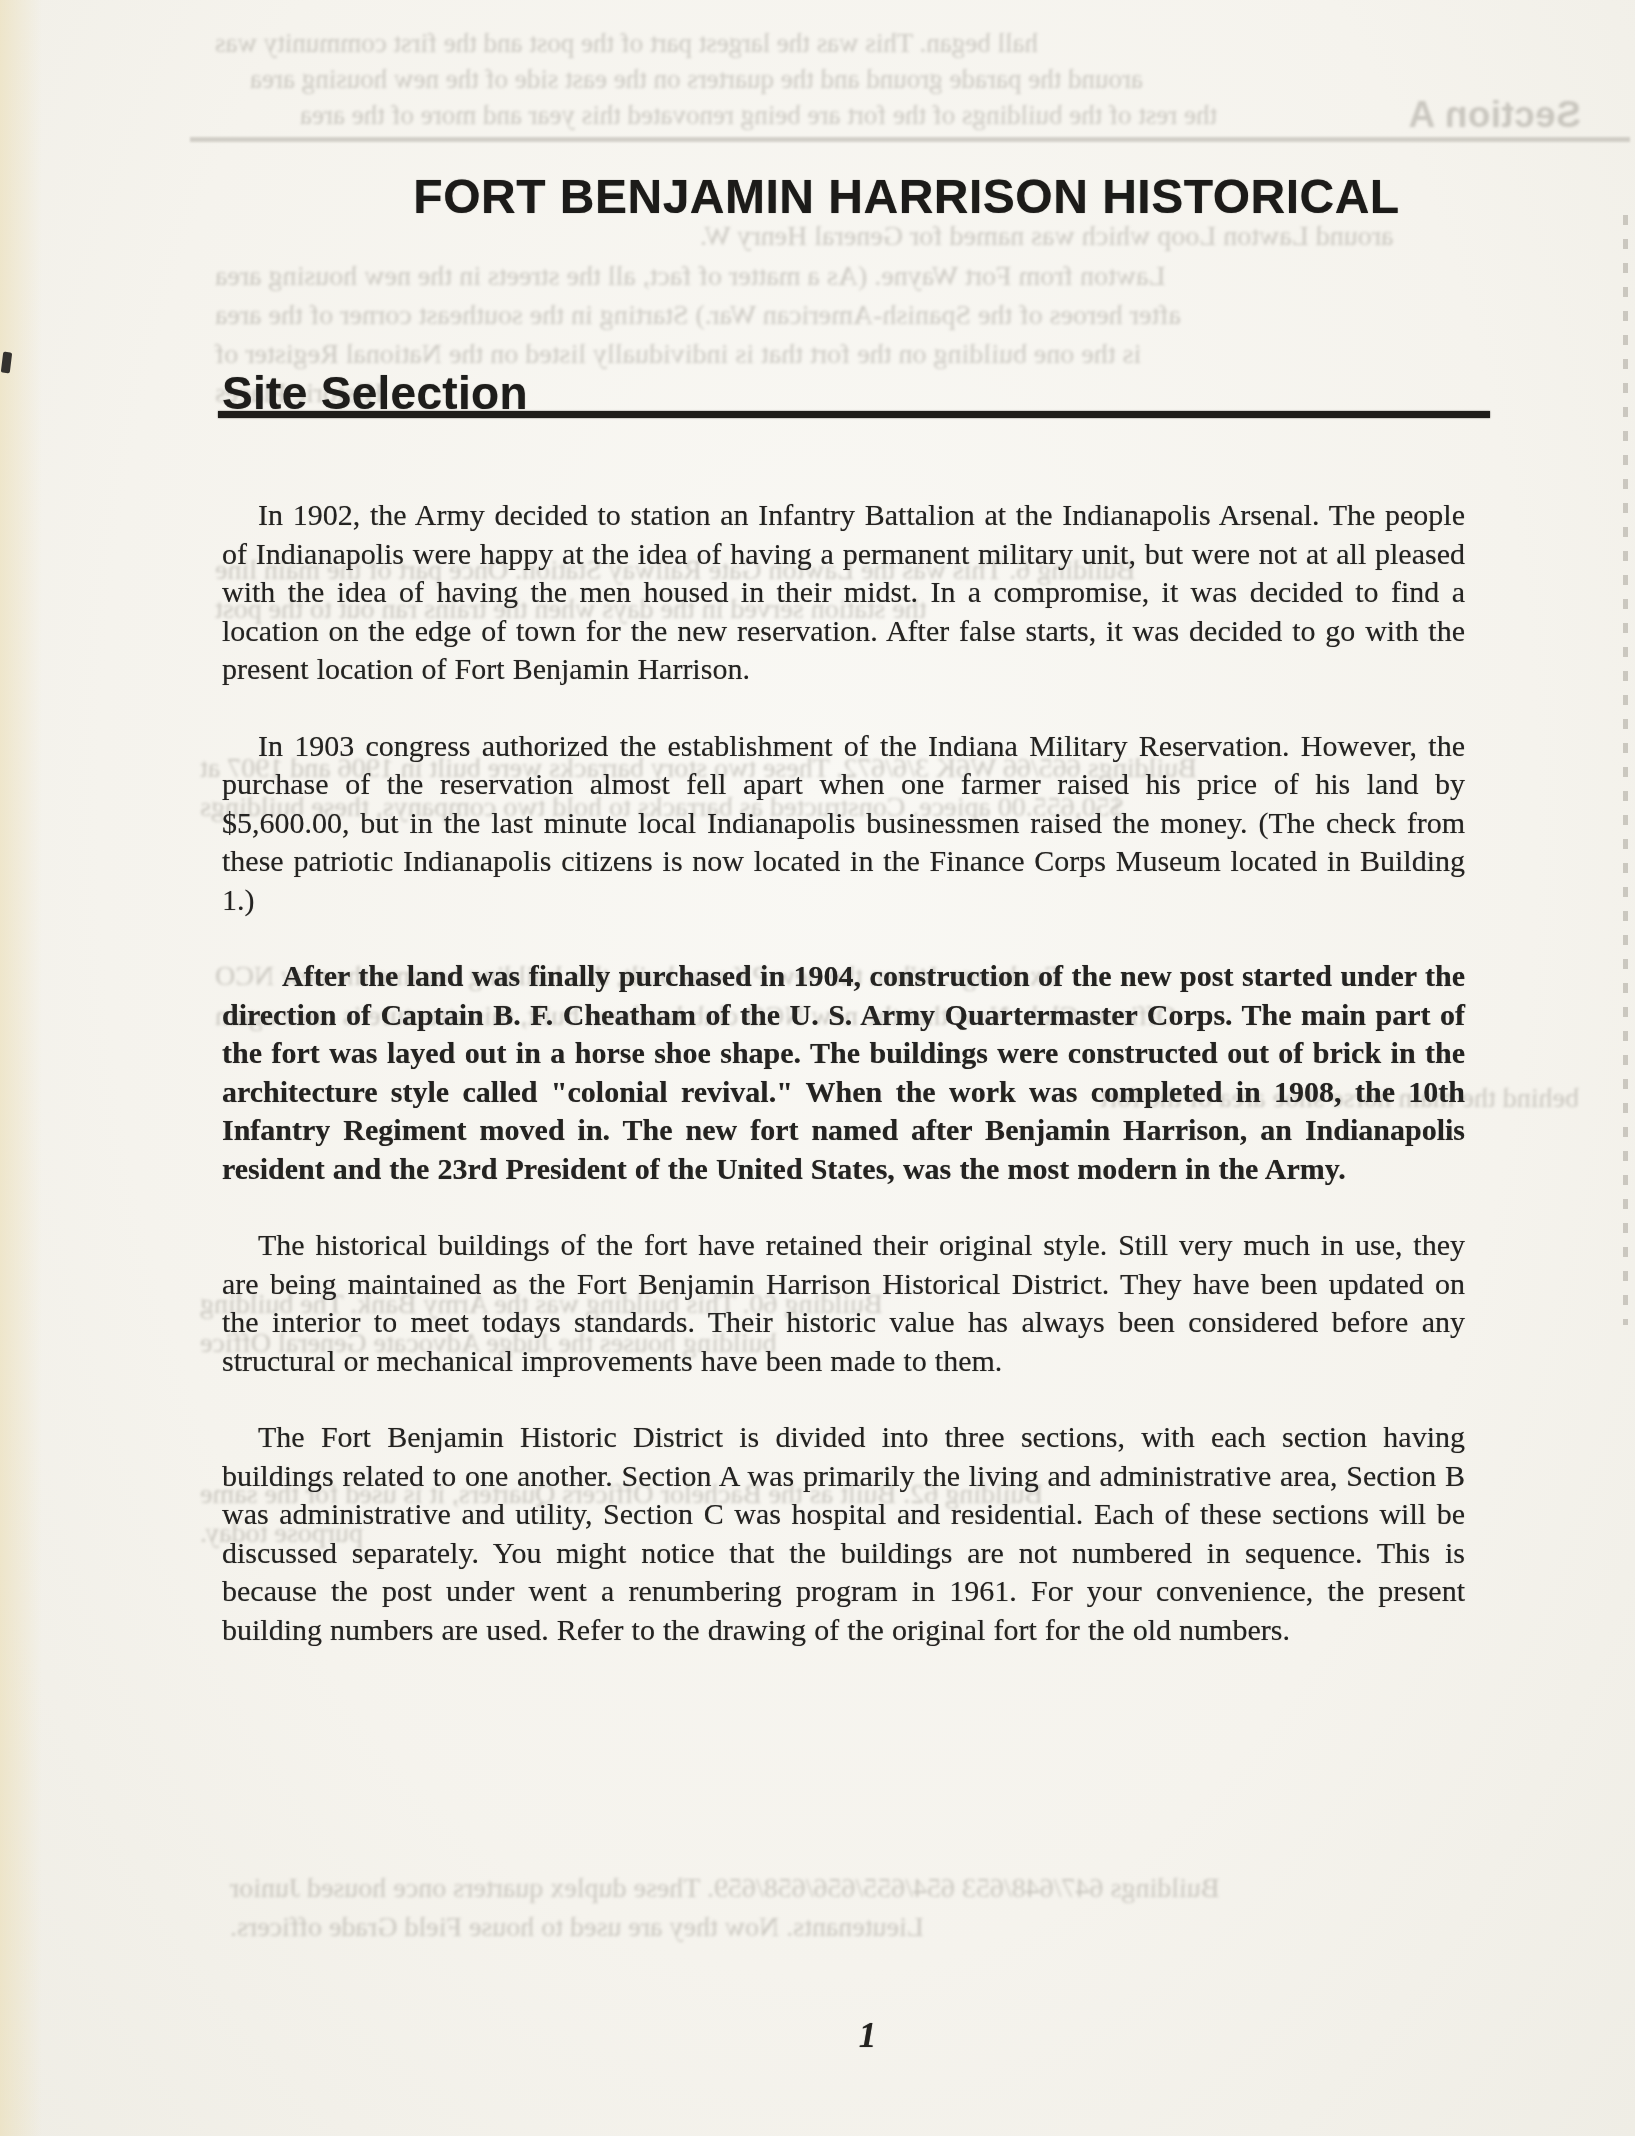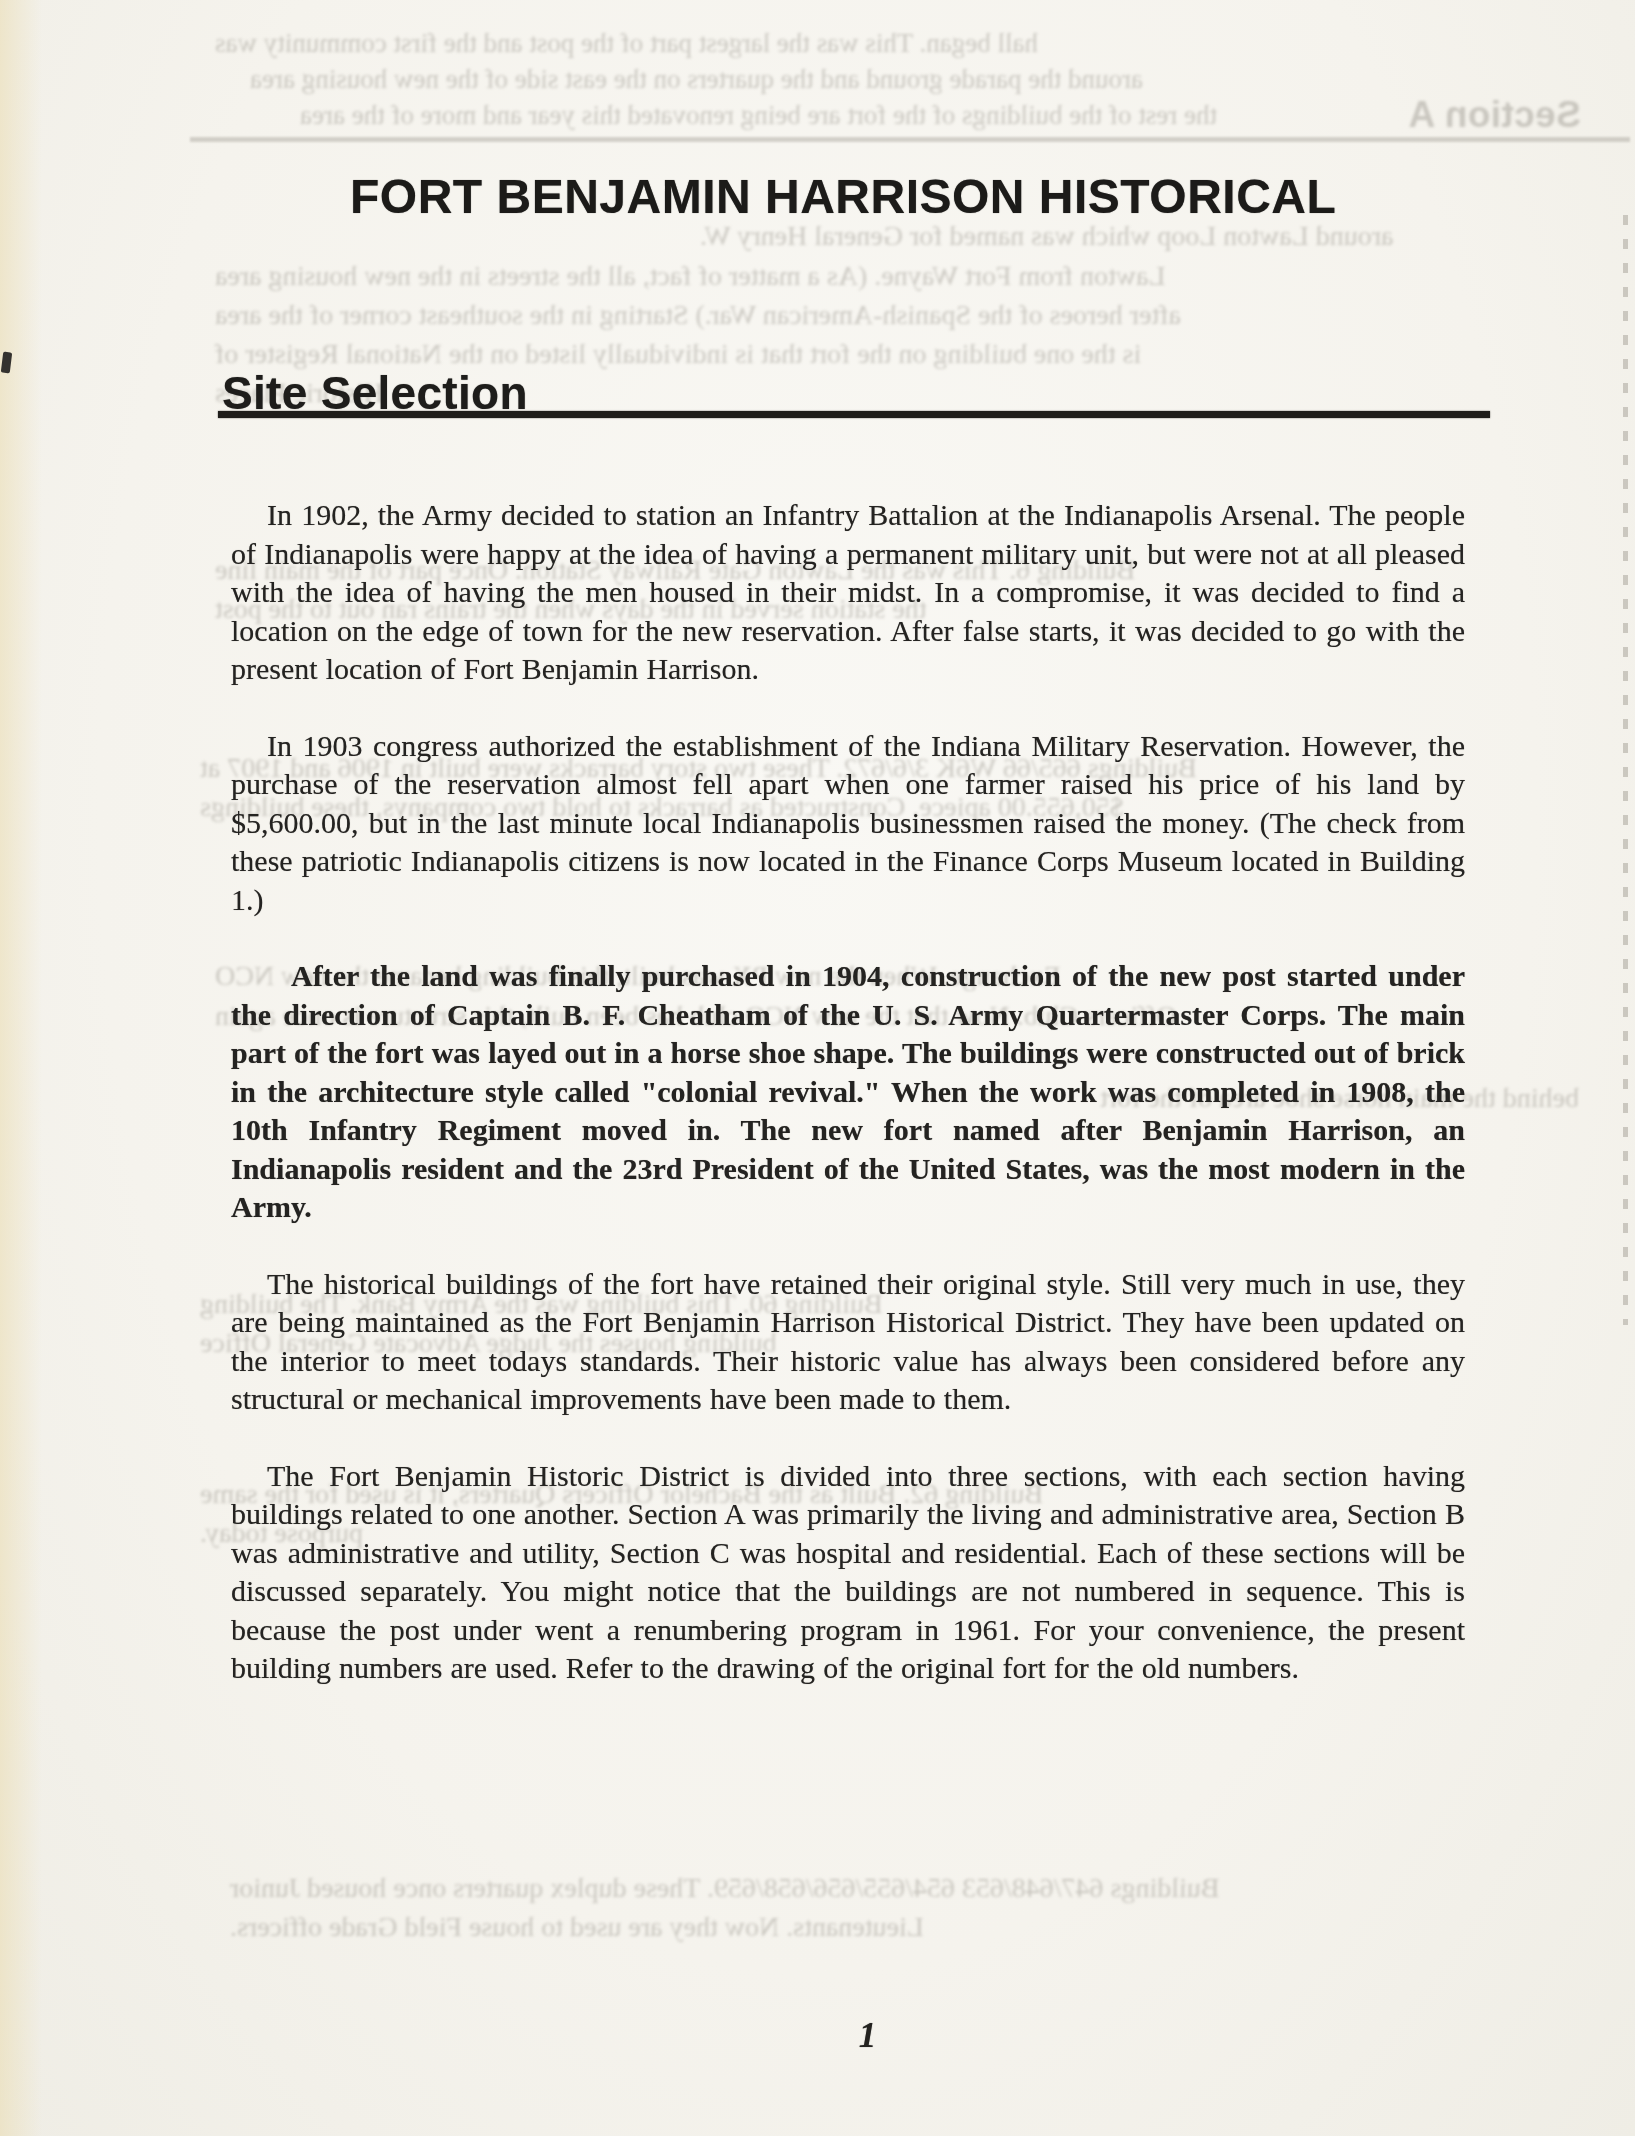--- a/index.html
+++ b/index.html
@@ -9,38 +9,38 @@
     font-family:"Liberation Serif","DejaVu Serif",serif;color:#242321;
   }
   .edge-tint{position:absolute;left:0;top:0;bottom:0;width:42px;
     background:linear-gradient(90deg, rgba(234,220,176,.55), rgba(234,220,176,0));}
   .perf{position:absolute;right:7px;top:215px;height:1110px;width:5px;opacity:.65;
     background:repeating-linear-gradient(180deg,#b5b1a8 0 10px, rgba(0,0,0,0) 10px 24px);}
   .speck{position:absolute;left:2px;top:352px;width:9px;height:21px;background:#34322f;
     border-radius:2px;transform:rotate(7deg);}
   .doc-title{
     position:absolute;top:170px;left:220px;width:1243px;box-sizing:border-box;
-    padding-left:130px;text-align:left;
+    padding-left:130px;text-align:center;
     font-family:"Liberation Sans","DejaVu Sans",sans-serif;font-weight:bold;
     font-size:48px;line-height:53px;letter-spacing:.5px;color:#1c1b19;
     text-shadow:0 0 1px rgba(0,0,0,.55);
   }
   .section-heading{
     position:absolute;top:366px;left:222px;
     font-family:"Liberation Sans","DejaVu Sans",sans-serif;font-weight:bold;
     font-size:46px;color:#1e1d1b;letter-spacing:.3px;text-shadow:0 0 1px rgba(0,0,0,.5);
   }
   .heading-rule{position:absolute;top:411px;left:218px;width:1272px;height:7px;
     background:#1f1d1a;box-shadow:0 0 1.5px rgba(20,18,15,.6);}
   .body-text{
     position:absolute;top:496px;left:222px;width:1243px;text-align:justify;
     font-size:30px;line-height:38.5px;word-spacing:.6px;
     text-shadow:0 0 .8px rgba(30,28,25,.45);
   }
-  .body-text p{margin:0 0 38px 9px;text-indent:36px;}
+  .body-text p{margin:0 0 38px 0;text-indent:36px;}
   .body-text p.deep-indent{text-indent:60px;font-weight:bold;}
   .page-number{
     position:absolute;top:2016px;left:0;width:1635px;box-sizing:border-box;padding-left:100px;
     text-align:center;font-size:35px;font-weight:bold;font-style:italic;color:#23221f;
     text-shadow:0 0 1px rgba(0,0,0,.5);
   }
   .ghost-layer{position:absolute;inset:0;pointer-events:none;}
   .ghost{
     position:absolute;white-space:nowrap;transform:scaleX(-1);
     color:#8e8a81;opacity:.42;filter:blur(1.4px);

